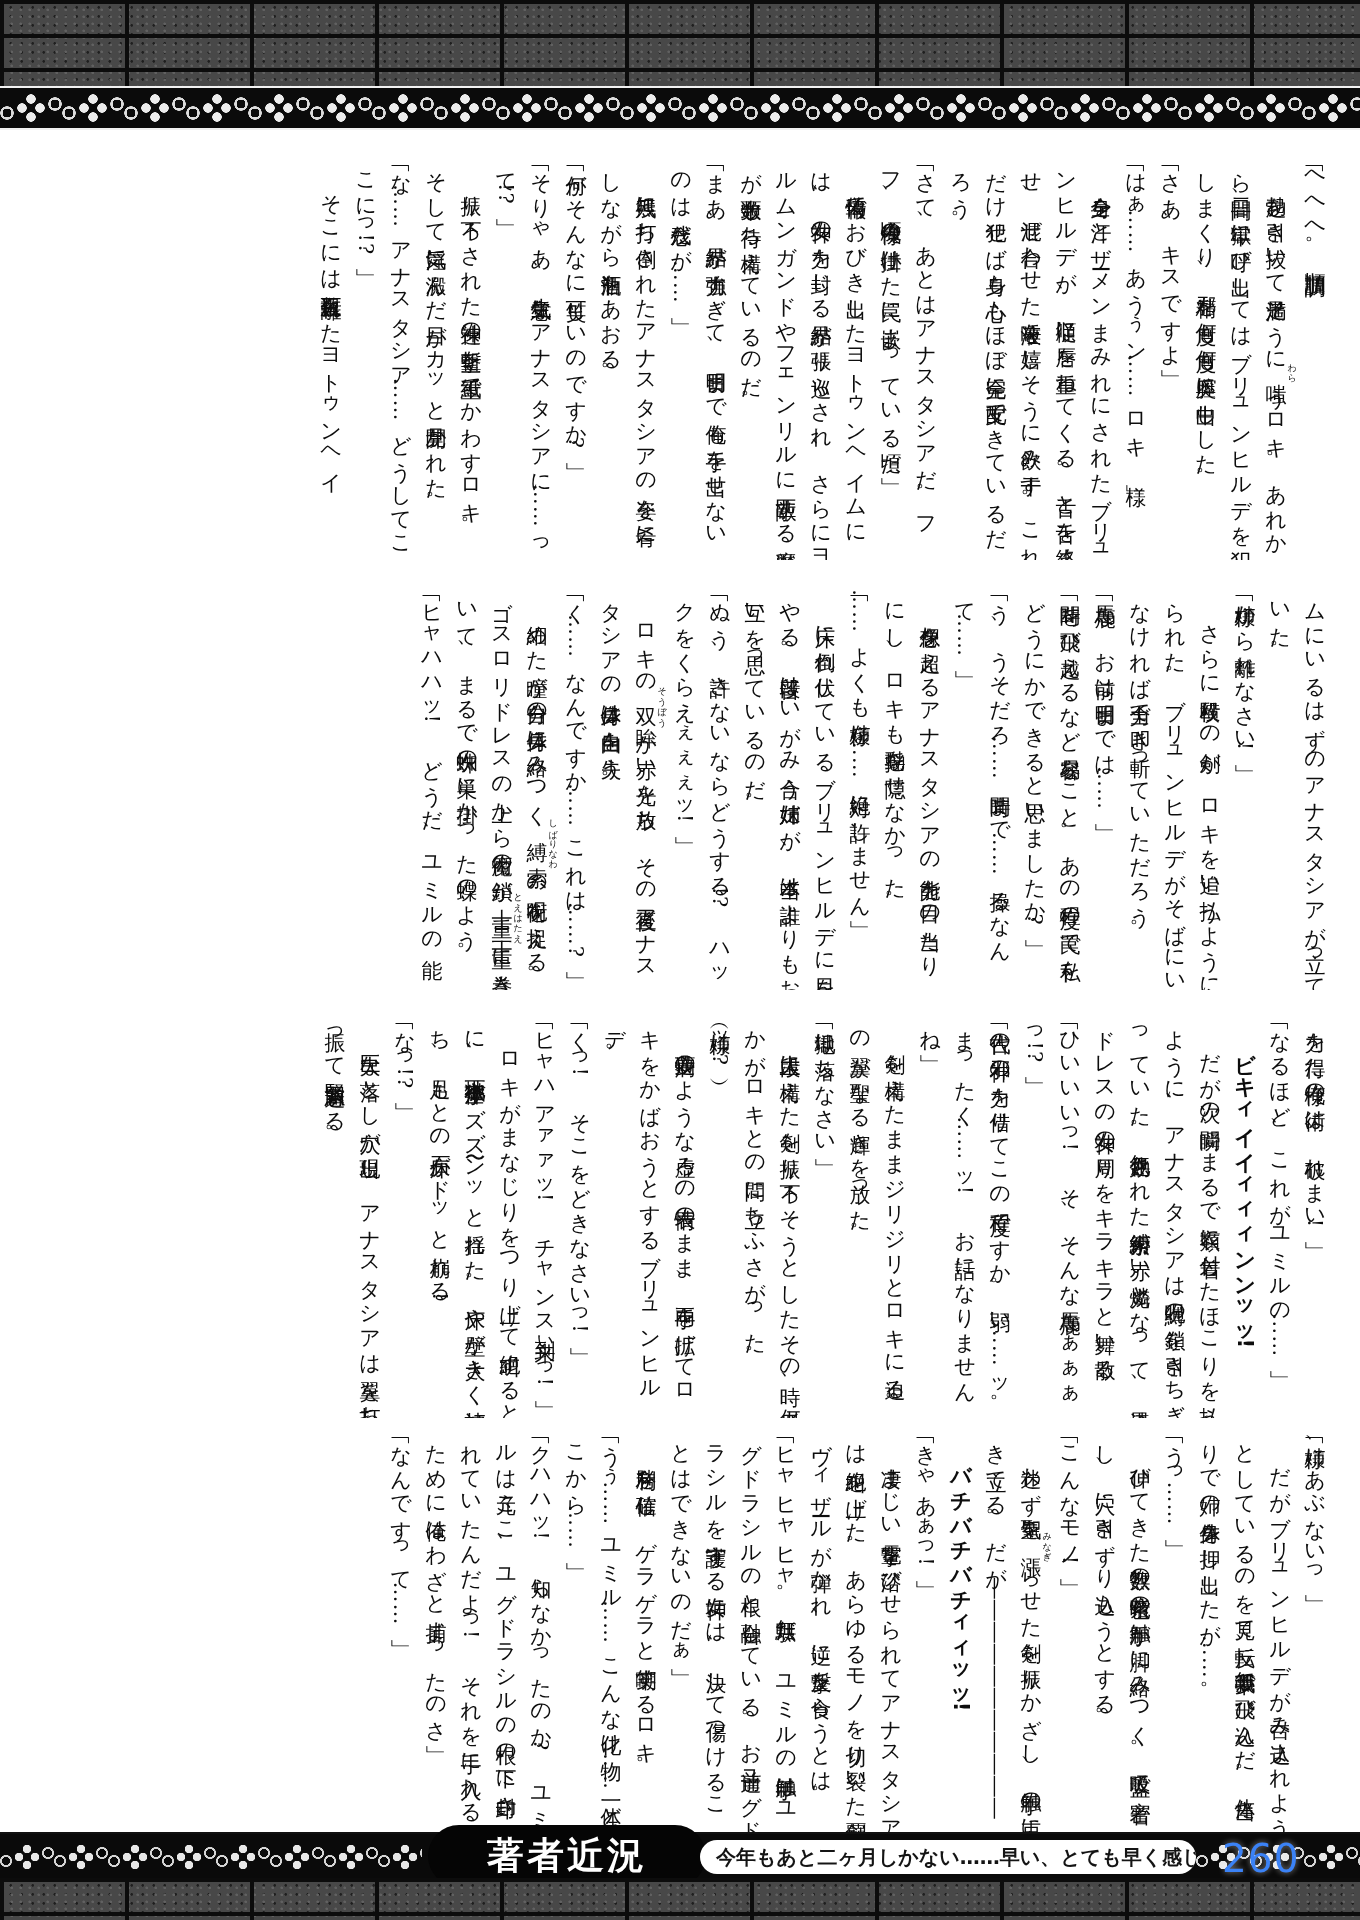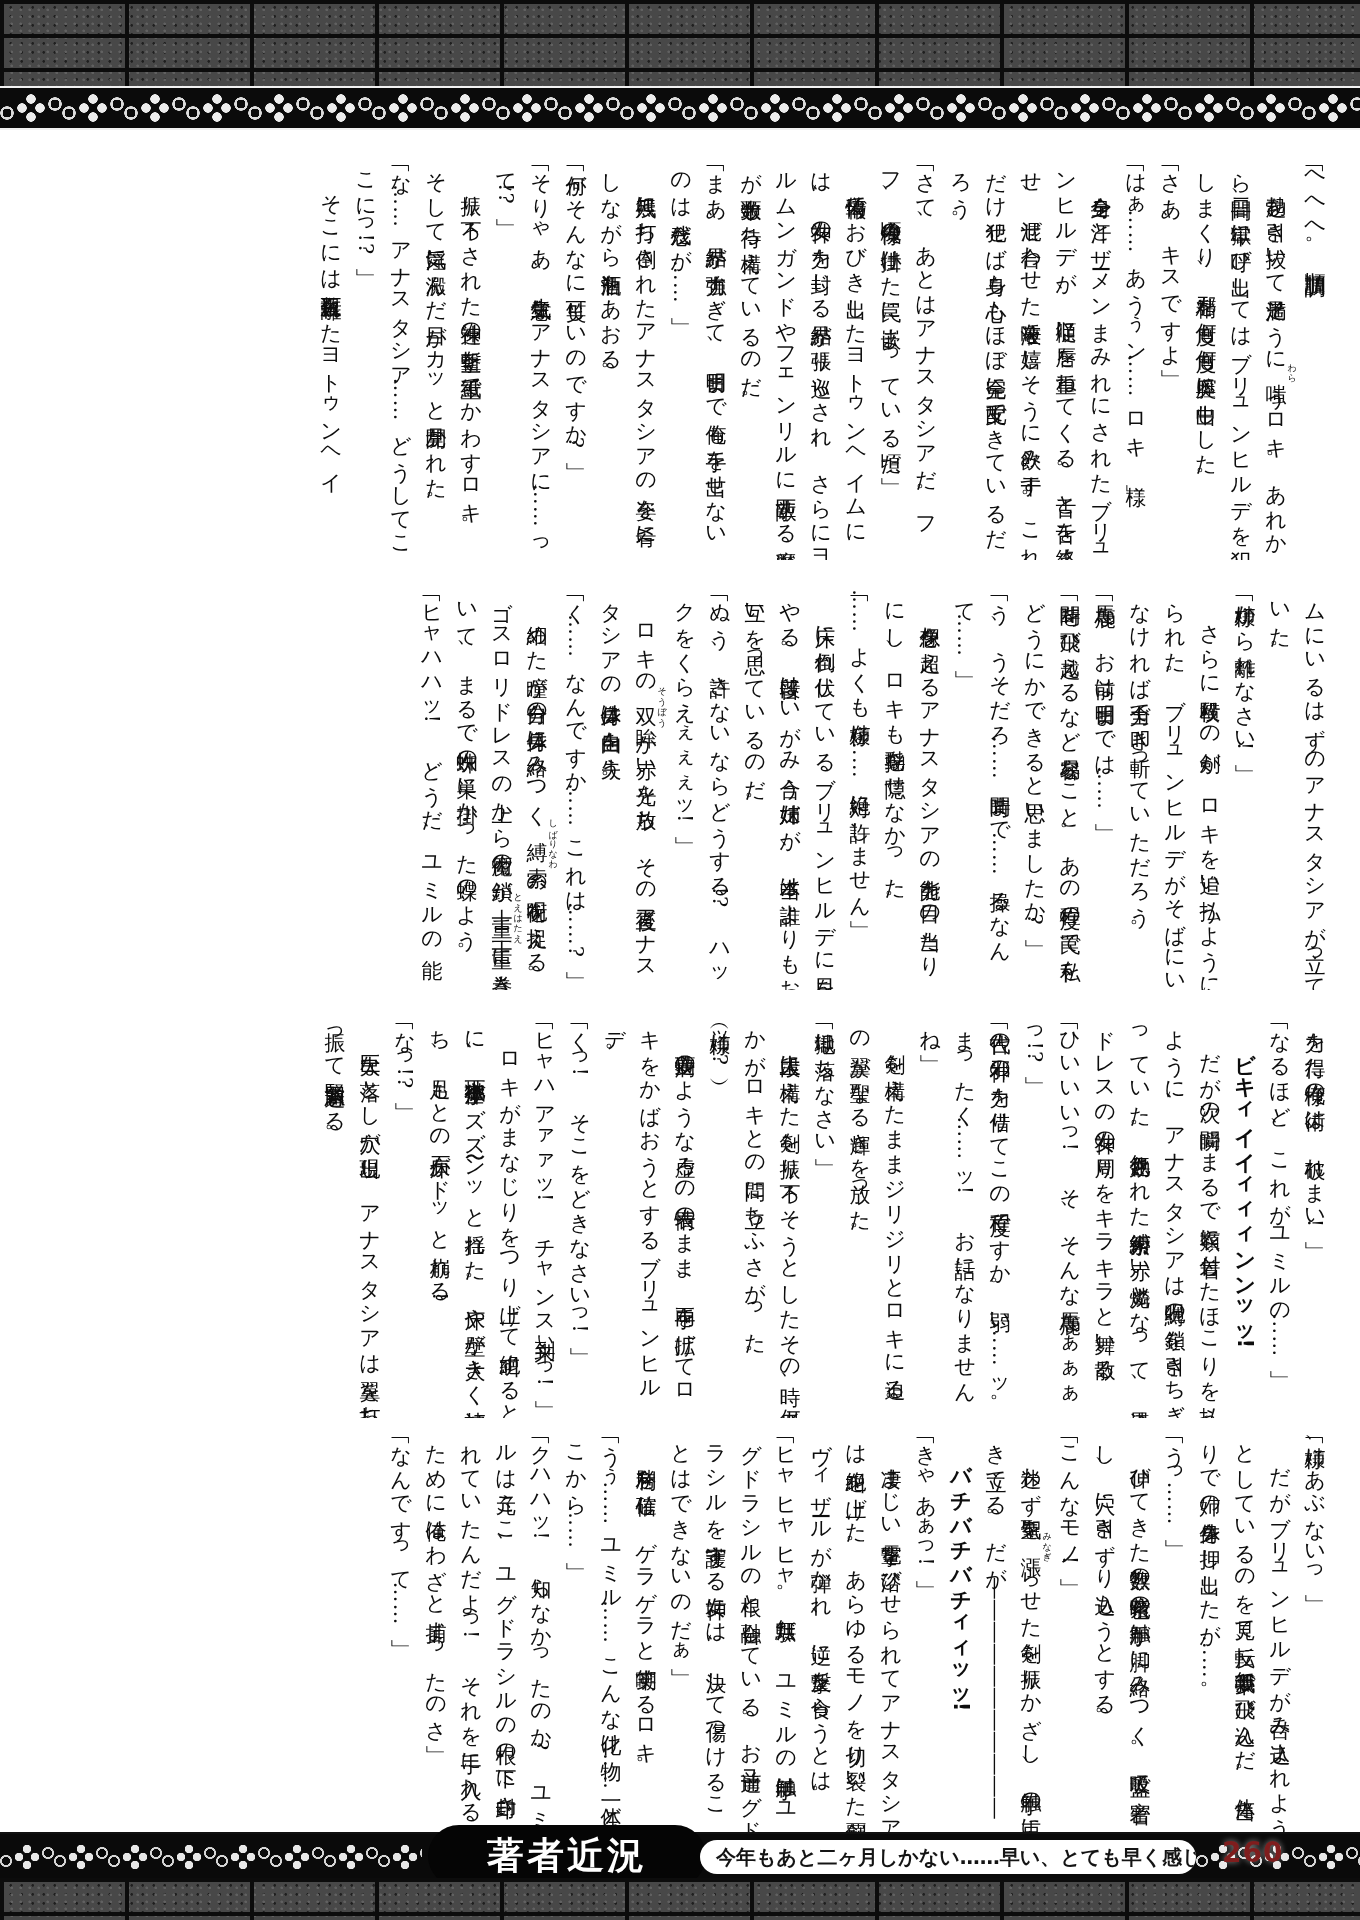--- a/index.html
+++ b/index.html
@@ -83,22 +83,22 @@
     position:absolute;left:700px;top:6px;height:34px;width:496px;
     background:#ffffff;border-radius:17px;
     display:flex;align-items:center;
     padding:0 4px 0 16px;box-sizing:border-box;
     font-family:"DejaVu Sans","Liberation Sans",sans-serif;
     font-size:20px;font-weight:bold;color:#141414;
     white-space:nowrap;overflow:hidden;
   }
   .page-number{
     position:absolute;left:1222px;top:1836px;
-    color:#7f1d1d;font-family:"DejaVu Sans","Liberation Sans",sans-serif;
-    font-size:28px;font-weight:bold;letter-spacing:1px;
+    color:#3b82f6;font-family:"DejaVu Sans","Liberation Sans",sans-serif;
+    font-size:39px;font-weight:normal;letter-spacing:1px;
     text-shadow:0 0 6px #ffffff88;
   }
 </style>
 </head>
 <body>
 
 <div class="page">
 
   <div class="brick brick-top"></div>
   <div class="orn orn-top"></div>

